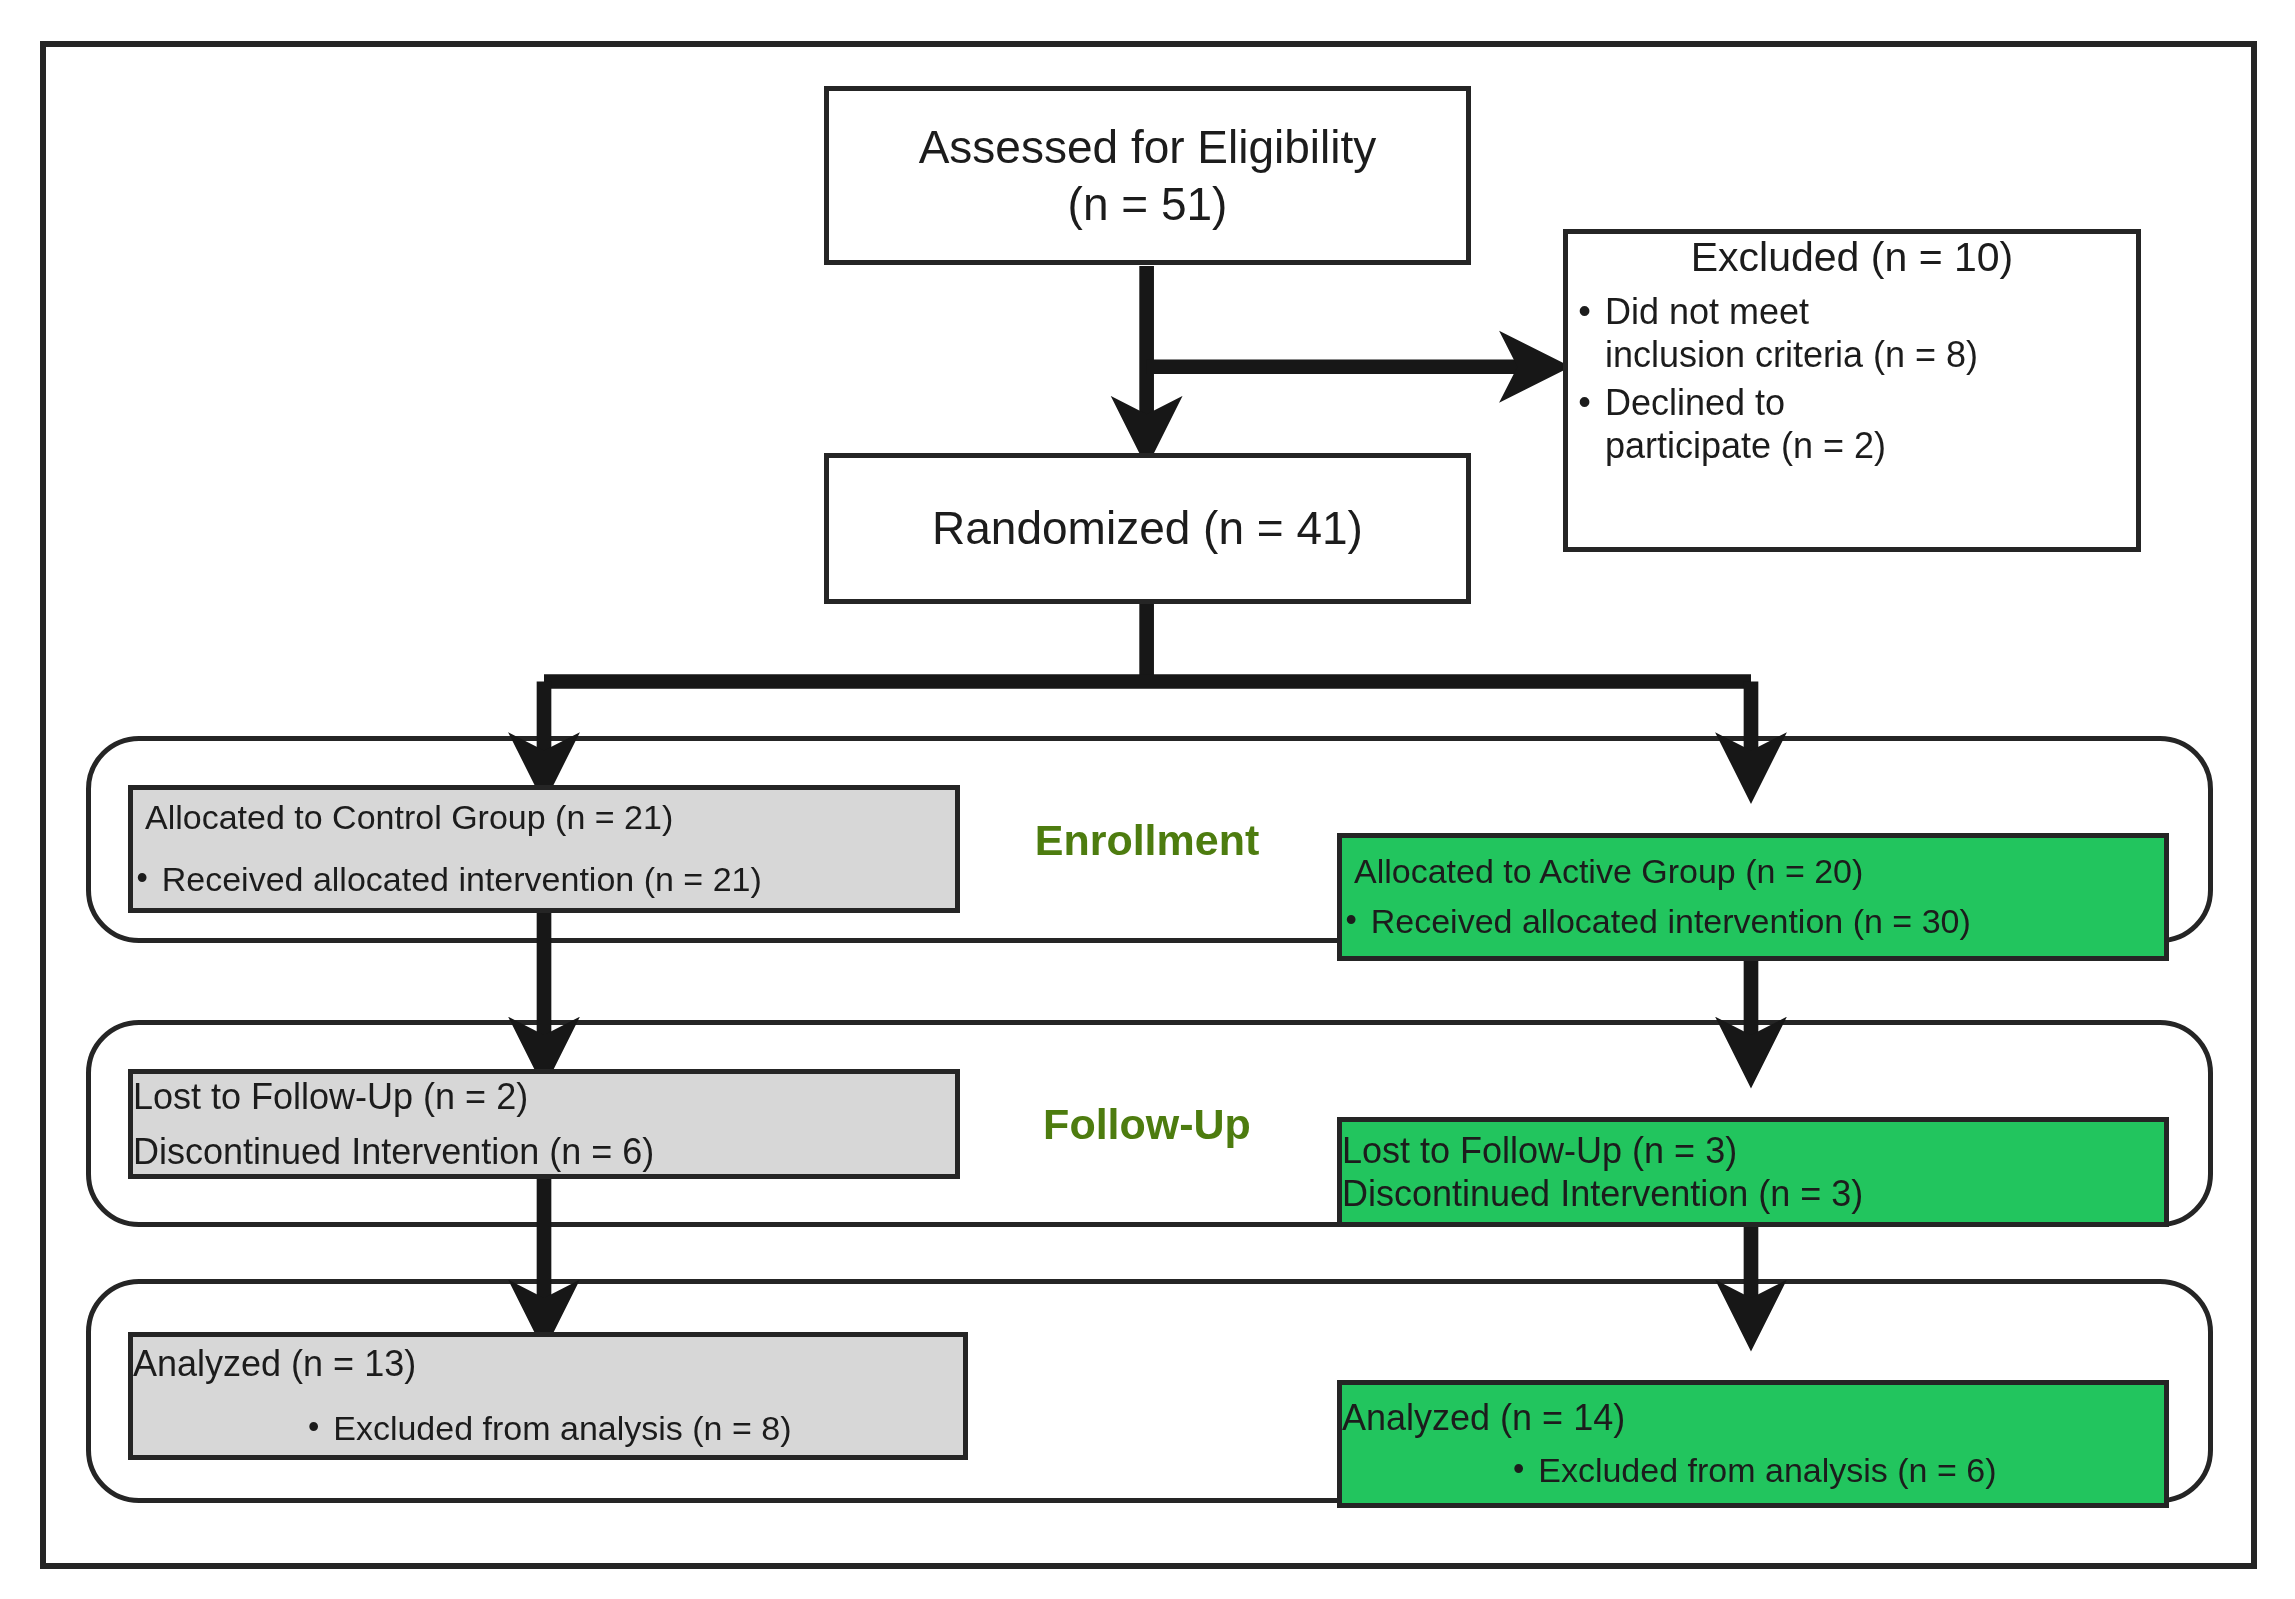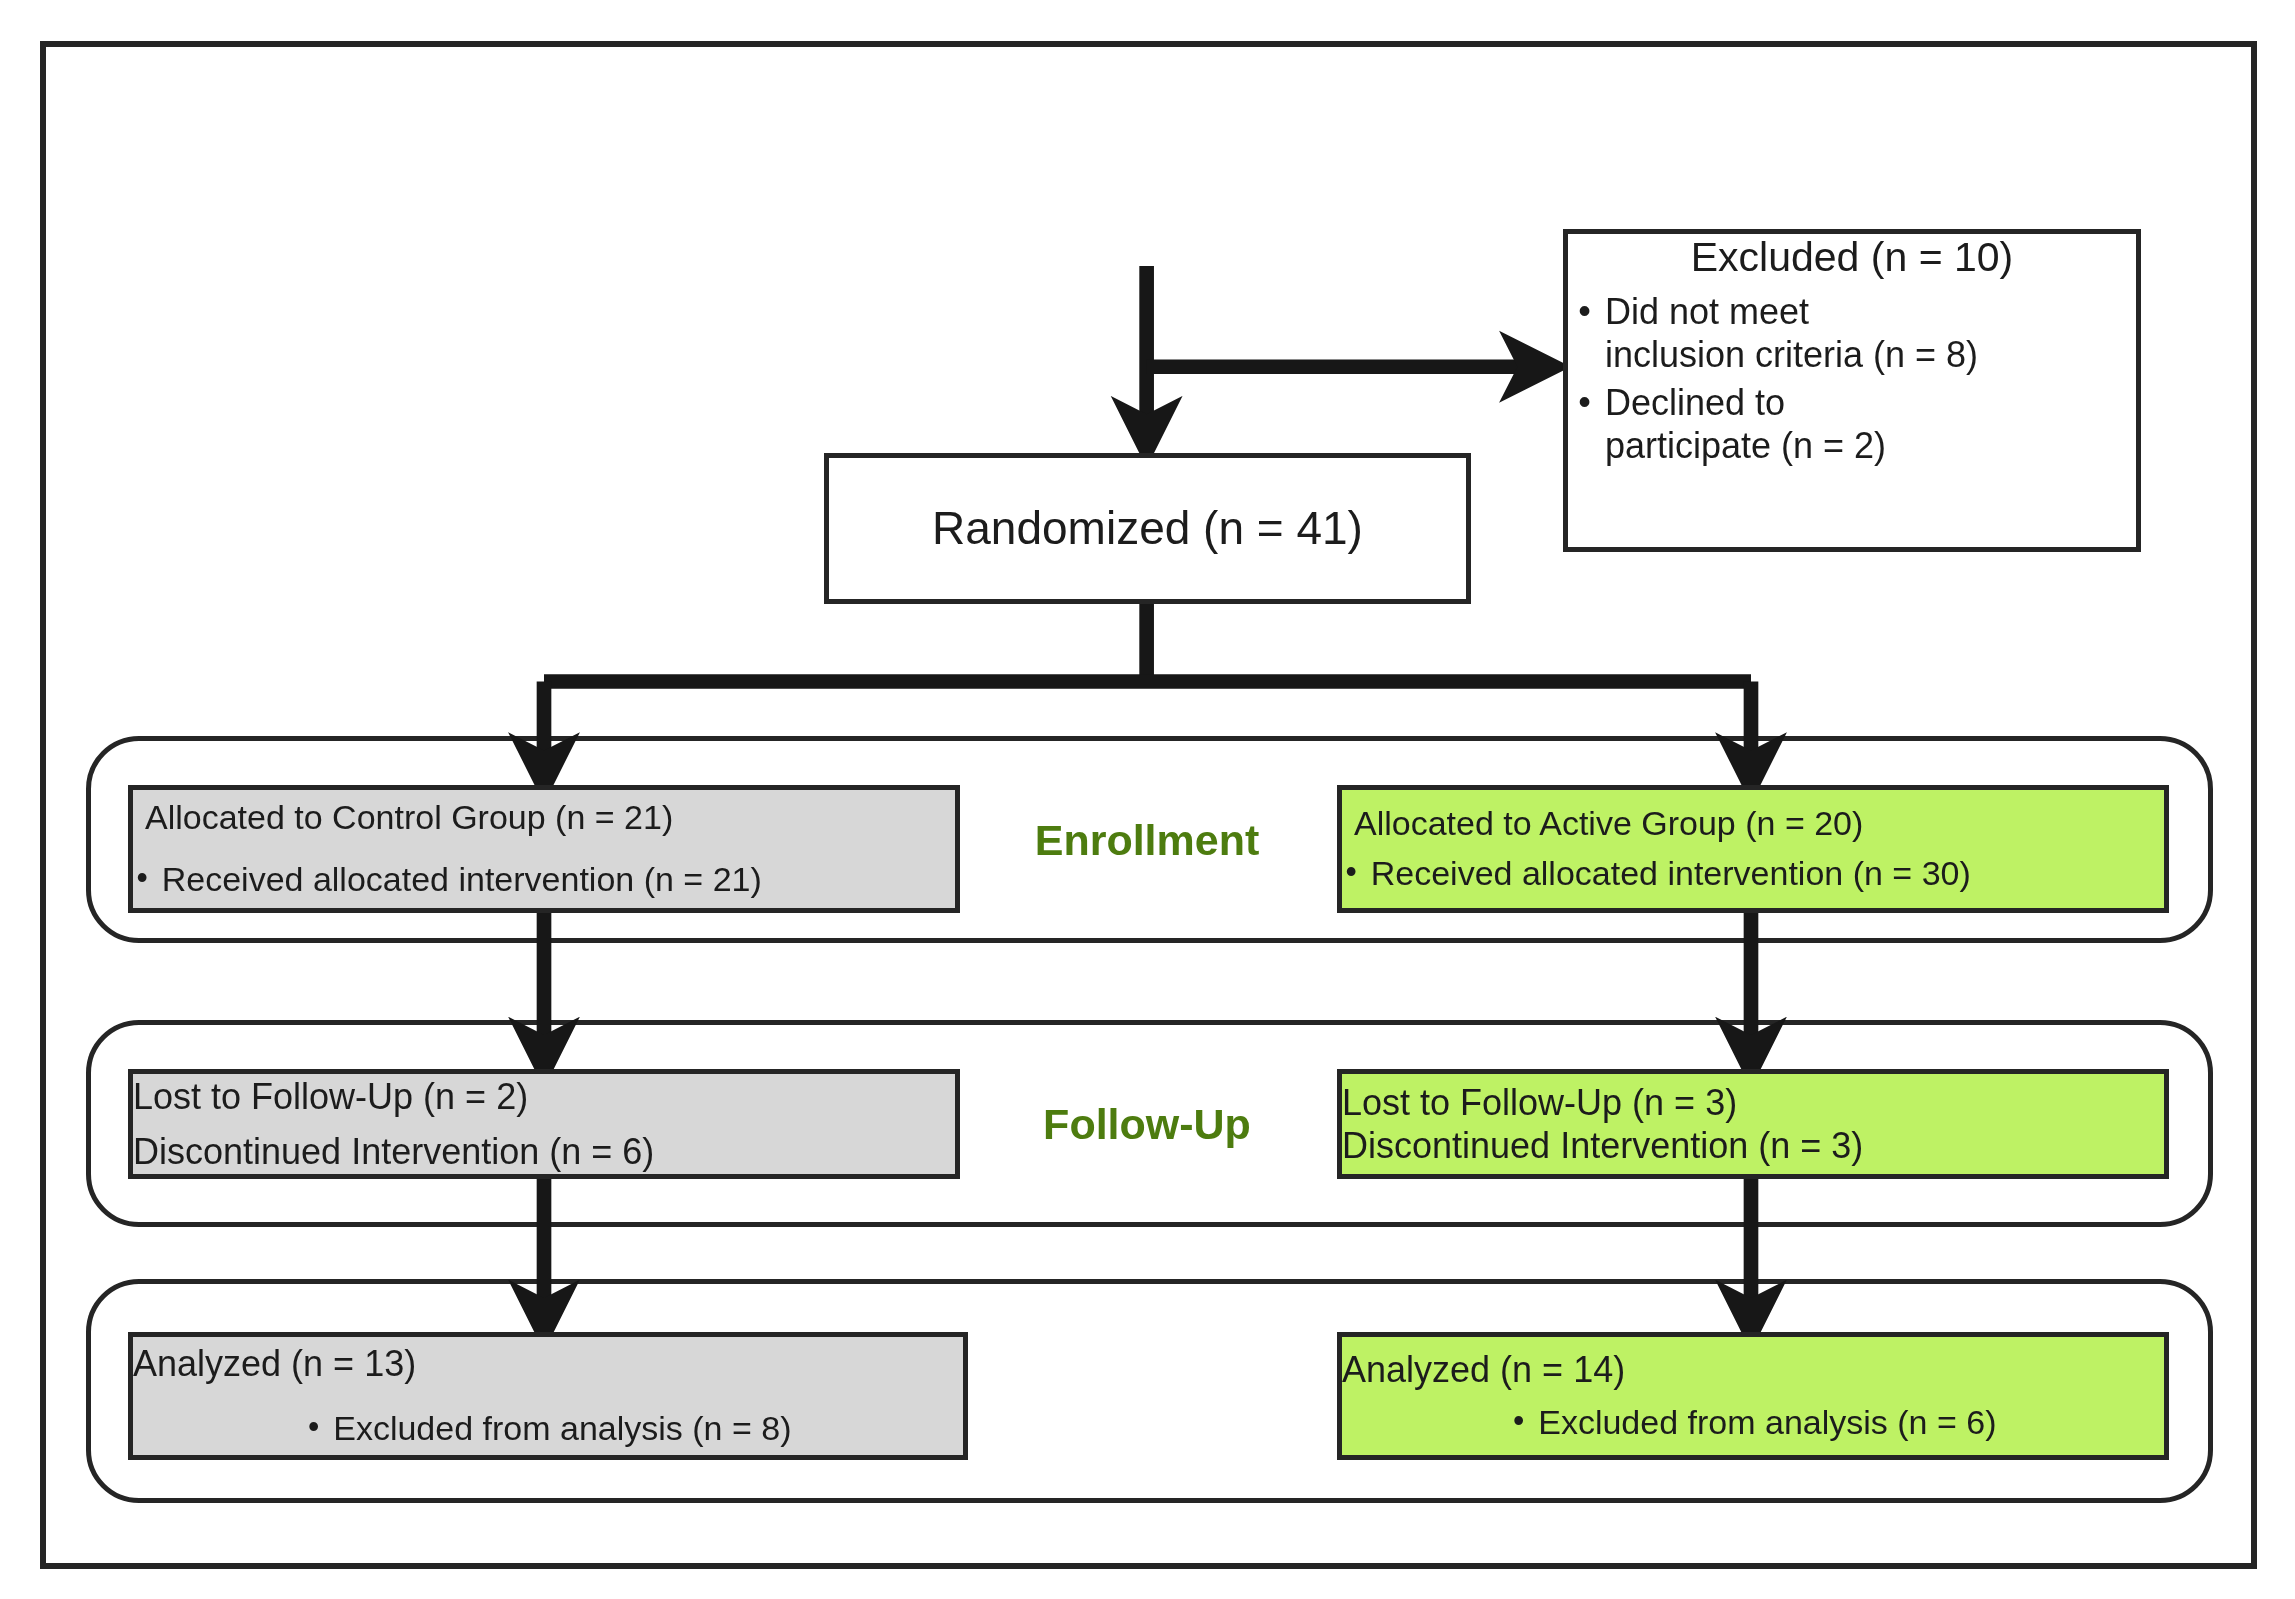--- a/index.html
+++ b/index.html
@@ -51,21 +51,21 @@
     position:absolute;
     box-sizing:border-box;
     border:5.2px solid #252525;
     display:flex;
     flex-direction:column;
     justify-content:center;
     z-index:6;
     color:#1c1c1c;
   }
   .fillbox.grey{background:#d7d7d7;gap:12px;}
-  .fillbox.pink{background:#bef264;}
+  .fillbox.pink{background:#22c55e;margin-top:48px;}
   .fillbox .hdr{
     white-space:nowrap;
     line-height:1.2;
   }
   .fillbox .hdr.left{text-align:left;padding-left:12px;}
   .bullets{margin:0;padding:0;list-style:none;}
   .bullets li{
     display:flex;
     align-items:flex-start;
     line-height:1.25;
@@ -135,20 +135,24 @@
       <path d="M2031,790 L2031,910" marker-end="url(#arrowhead)"></path>
 
       <path d="M631,1058 L631,1240" marker-end="url(#arrowhead)"></path>
       <path d="M2031,1058 L2031,1240" marker-end="url(#arrowhead)"></path>
 
       <path d="M631,1367 L631,1545" marker-end="url(#arrowhead)"></path>
       <path d="M2031,1367 L2031,1545" marker-end="url(#arrowhead)"></path>
     </g>
   </svg>
 
+  <div class="node" style="left:824px;top:86px;width:647px;height:179px;font-size:46px;">
+    <div class="line">Assessed for Eligibility</div>
+    <div class="line">(n = 51)</div>
+  </div>
 
   <div class="node" style="left:1563px;top:229px;width:578px;height:323px;font-size:36px;justify-content:flex-start;">
     <div class="excl-title" style="font-size:41px;">Excluded (n = 10)</div>
     <ul class="excl-list">
       <li>
         <span class="dot">•</span>
         <span class="btxt">
           <span>Did not meet</span><br>
           <span>inclusion criteria (n = 8)</span>
         </span>

